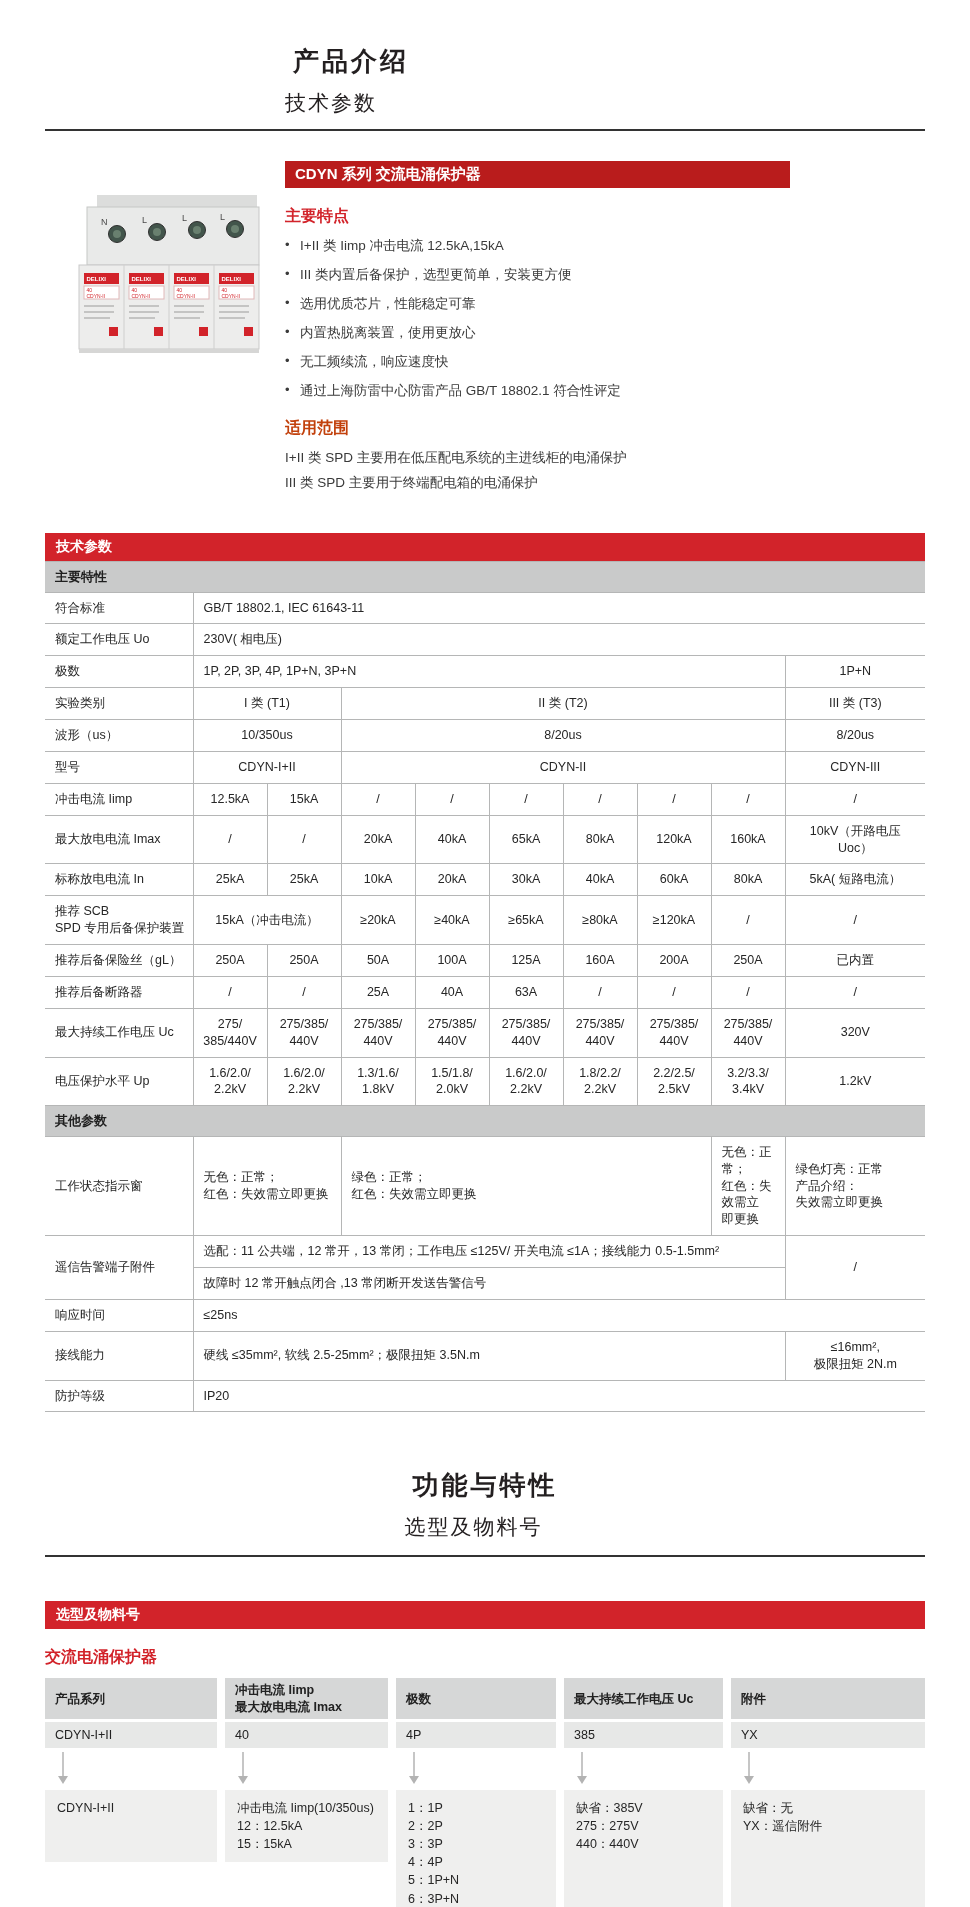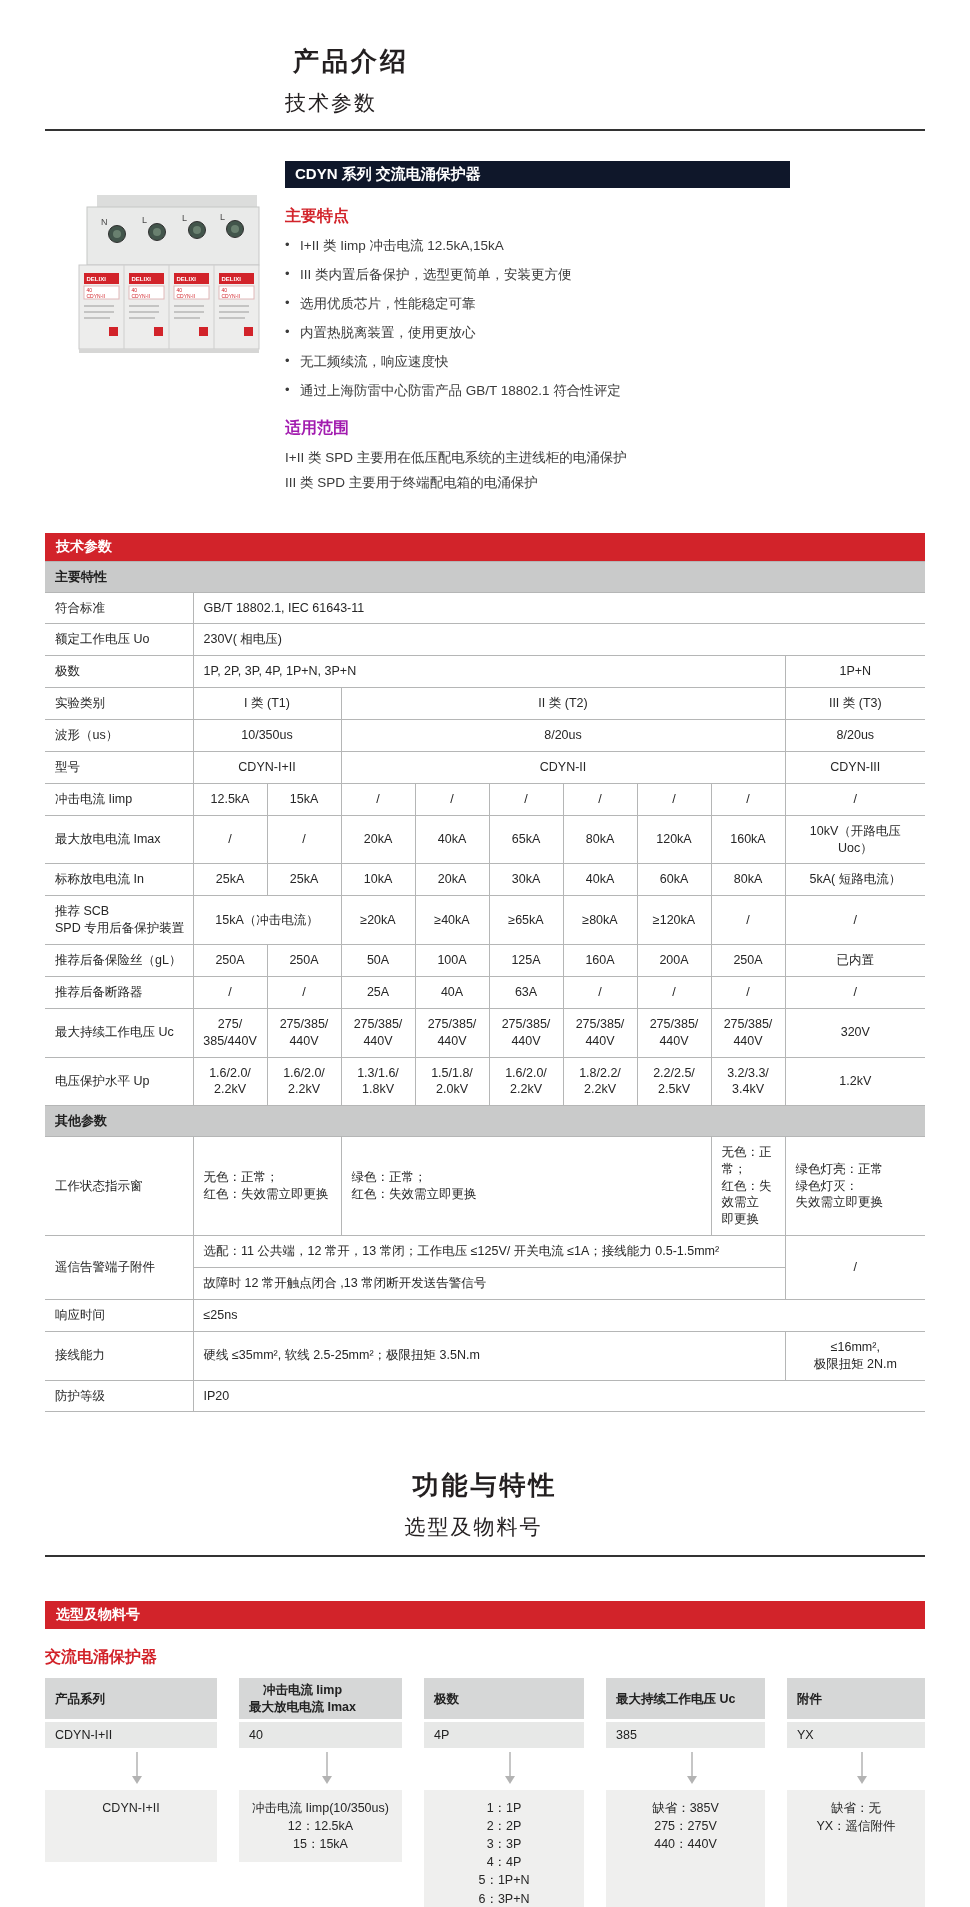--- a/index.html
+++ b/index.html
@@ -39,21 +39,21 @@
   table.tech td.left { text-align:left; padding-left:10px; }
   table.tech td.lab { text-align:left; padding-left:10px; }
   table.tech td.band { background:#c9caca; font-weight:bold; font-size:13px; padding:6px 10px; color:#1f1f1f; }
 
   
   .mid-header { margin-top:56px; }
   .mid-block { width:-moz-fit-content; width:fit-content; margin:0 auto; text-align:left; }
   .mid-header .rule { margin-top:14px; }
 
   
-  .sel-grid { display:grid; grid-template-columns:172px 163px 160px 159px 1fr; column-gap:22px;text-align:center; }
+  .sel-grid { display:grid; grid-template-columns:172px 163px 160px 159px 1fr; column-gap:8px; }
   .sel-head > div { background:#d6d7d7; font-weight:bold; font-size:12.5px; padding:4px 10px;
                     min-height:40px; display:flex; align-items:center; white-space:pre-line; line-height:1.3; color:#222; }
   .sel-example { margin-top:3px; }
   .sel-example > div { background:#e7e8e7; font-size:12.5px; padding:5px 10px; min-height:26px;
                        display:flex; align-items:center; color:#222; }
   .sel-arrows { height:40px; align-items:center; margin-top:2px; }
   .sel-arrows > div { padding-left:12px; }
   .sel-body { row-gap:6px; margin-top:0; grid-template-rows:auto auto auto; }
   .sel-cell { background:#efefee; padding:9px 12px; font-size:12.5px; white-space:pre-line;
               line-height:1.45; color:#262626; }
@@ -142,31 +142,31 @@
                 <rect x="162" y="132" width="30" height="2" fill="#c4c4c3"></rect>
                 <rect x="162" y="138" width="26" height="2" fill="#c4c4c3"></rect>
               <rect x="187" y="148" width="9" height="9" fill="#d2232a"></rect>
             </g>
           </g>
           <rect x="22" y="170" width="180" height="4" fill="#d6d6d5"></rect>
         </svg>
       </div>
 
       <div class="intro-main">
-        <div class="cdyn-banner accent-bg" style="background: #0f172a;">CDYN 系列 交流电涌保护器</div>
+        <div class="cdyn-banner accent-bg" style="background: #b91c1c;">CDYN 系列 交流电涌保护器</div>
         <div class="features-title accent-fg" style="color: rgb(210, 35, 42);">主要特点</div>
         <ul class="plain-list features">
             <li>I+II 类 Iimp 冲击电流 12.5kA,15kA</li>
             <li>III 类内置后备保护，选型更简单，安装更方便</li>
             <li>选用优质芯片，性能稳定可靠</li>
             <li>内置热脱离装置，使用更放心</li>
             <li>无工频续流，响应速度快</li>
             <li>通过上海防雷中心防雷产品 GB/T 18802.1 符合性评定</li>
           </ul>
-        <div class="scope-title accent-fg" style="color: #a21caf;">适用范围</div>
+        <div class="scope-title accent-fg" style="color: #c2410c;">适用范围</div>
         <ul class="plain-list scope">
             <li>I+II 类 SPD 主要用在低压配电系统的主进线柜的电涌保护</li>
             <li>III 类 SPD 主要用于终端配电箱的电涌保护</li>
           </ul>
       </div>
     </div>
 
     <div class="red-band tech-band accent-bg" style="background: rgb(210, 35, 42);">技术参数</div>
     <table class="tech">
       <colgroup>
@@ -334,21 +334,21 @@
           <tr>
             <td class="lab">工作状态指示窗</td>
             <td colspan="2" class="left">无色：正常；
 红色：失效需立即更换</td>
             <td colspan="5" class="left">绿色：正常；
 红色：失效需立即更换</td>
             <td class="left">无色：正常；
 红色：失效需立
 即更换</td>
             <td class="left">绿色灯亮：正常
-绿色灯灭：
+产品介绍：
 失效需立即更换</td>
           </tr>
           <tr>
             <td rowspan="2" class="lab">遥信告警端子附件</td>
             <td colspan="8" class="left">选配：11 公共端，12 常开，13 常闭；工作电压 ≤125V/ 开关电流 ≤1A；接线能力 0.5-1.5mm²</td>
             <td rowspan="2" class="ctr">/</td>
           </tr>
           <tr>
             <td colspan="8" class="left">故障时 12 常开触点闭合 ,13 常闭断开发送告警信号</td>
           </tr>

